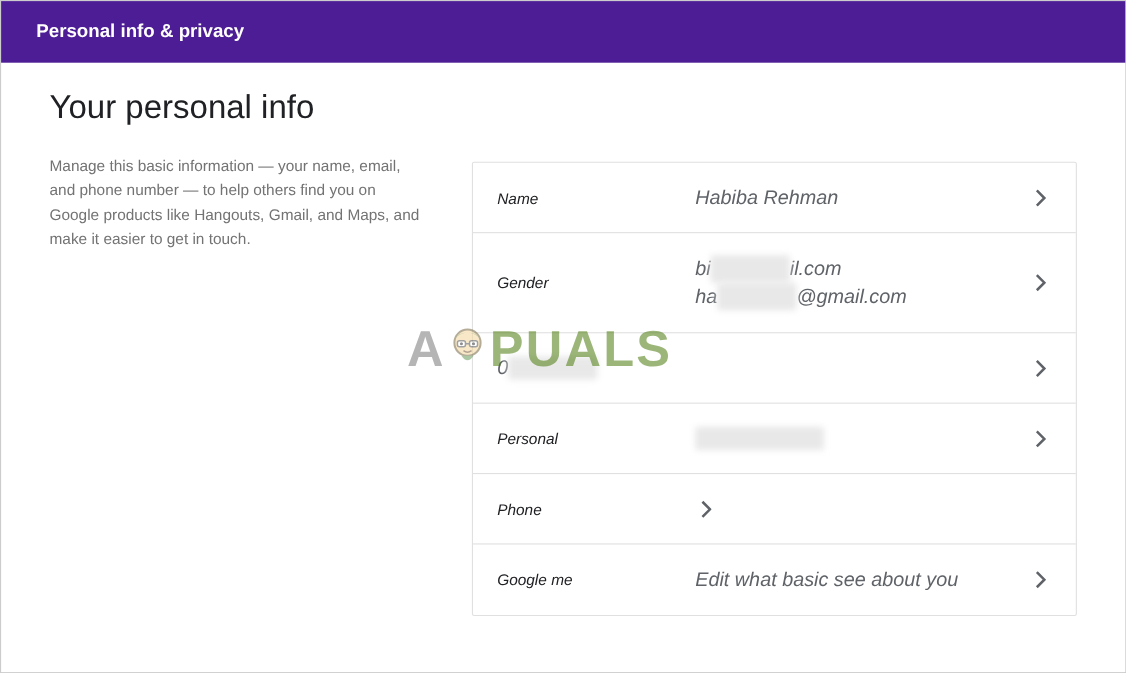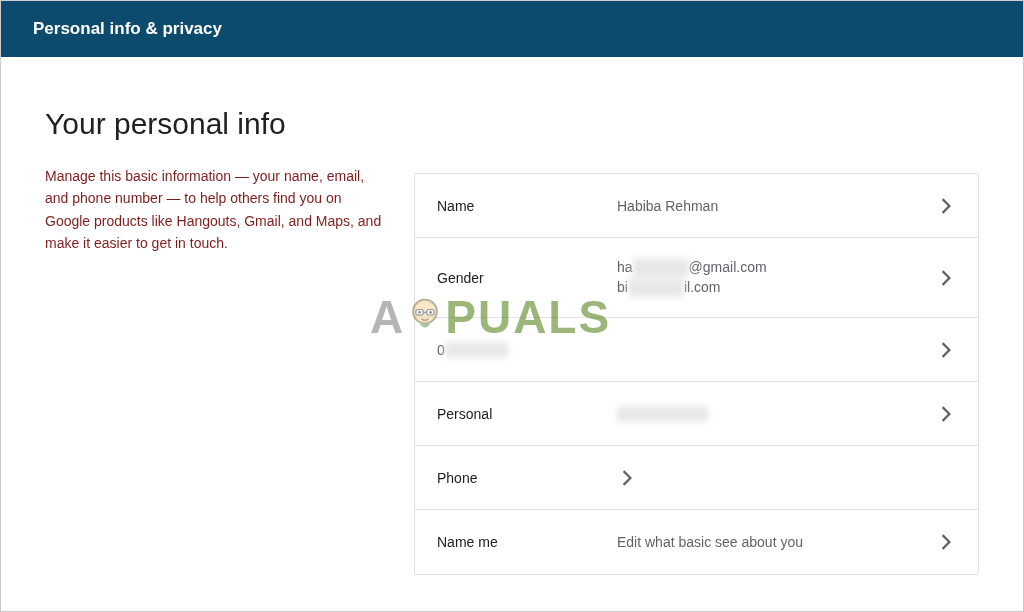--- a/index.html
+++ b/index.html
@@ -14,76 +14,77 @@
       height: 612px;
       overflow: hidden;
     }
     .page-wrapper {
       border: 1px solid #ccc;
       width: 100%;
       height: 100%;
       background: #fff;
     }
     .header {
-      background: #0c4a6e;
+      background: #4c1d95;
       color: #fff;
       padding: 18px 32px;
       font-size: 17px;
       font-weight: bold;
     }
     .content {
       display: flex;
-      padding: 44px 44px 0 44px;
-      gap: 9px;
+      padding: 18px 44px 0 44px;
+      gap: 24px;
     }
     .left-col {
       flex: 0 0 360px;
     }
     .page-title {
       font-size: 30px;
       font-weight: 400;
       color: #202124;
       margin-top: 6px;
       margin-bottom: 24px;
     }
     .description {
       font-size: 14px;
-      color: #7f1d1d;
+      color: #737373;
       line-height: 1.6;
       max-width: 340px;
     }
     .right-col {
       flex: 1;
       margin-top: 72px;
     }
     .card {
       border: 1px solid #e0e0e0;
       border-radius: 2px;
       background: #fff;
+      font-style: italic;
     }
     .row {
       display: flex;
       align-items: center;
       padding: 20px 22px;
       border-bottom: 1px solid #e0e0e0;
       cursor: pointer;
       min-height: 64px;
     }
     .row:last-child {
       border-bottom: none;
     }
     .row-label {
       flex: 0 0 180px;
       font-size: 14px;
       color: #202124;
       font-weight: 400;
     }
     .row-value {
       flex: 1;
-      font-size: 14px;
+      font-size: 18px;
       color: #5f6368;
     }
     .row-value .line {
       display: block;
       line-height: 1.4;
     }
     .redact {
       background: #e8e8e8;
       color: transparent;
       filter: blur(3px);
@@ -154,24 +155,24 @@
             <svg class="chevron-svg" viewBox="0 0 8 14">
                 <path d="M1 1 L7 7 L1 13" stroke="#5f6368" stroke-width="2" fill="none"></path>
               </svg>
           </div>
         </div>
 
         <div class="row">
           <div class="row-label">Gender</div>
           <div class="row-value">
             <span class="line">
-              <span>ha</span><span class="redact">xxxxxxxx</span><span>@gmail.com</span>
+              <span>bi</span><span class="redact">xxxxxxxx</span><span>il.com</span>
             </span>
             <span class="line">
-              <span>bi</span><span class="redact">xxxxxxxx</span><span>il.com</span>
+              <span>ha</span><span class="redact">xxxxxxxx</span><span>@gmail.com</span>
             </span>
           </div>
           <div class="row-chevron">
             <svg class="chevron-svg" viewBox="0 0 8 14">
                 <path d="M1 1 L7 7 L1 13" stroke="#5f6368" stroke-width="2" fill="none"></path>
               </svg>
           </div>
         </div>
 
         <div class="row">
@@ -200,21 +201,21 @@
         <div class="row">
           <div class="row-label">Phone</div>
           <div class="row-chevron">
             <svg class="chevron-svg" viewBox="0 0 8 14">
                 <path d="M1 1 L7 7 L1 13" stroke="#5f6368" stroke-width="2" fill="none"></path>
               </svg>
           </div>
         </div>
 
         <div class="row">
-          <div class="row-label">Name me</div>
+          <div class="row-label">Google me</div>
           <div class="row-value">Edit what basic see about you</div>
           <div class="row-chevron">
             <svg class="chevron-svg" viewBox="0 0 8 14">
                 <path d="M1 1 L7 7 L1 13" stroke="#5f6368" stroke-width="2" fill="none"></path>
               </svg>
           </div>
         </div>
 
       </div>
     </div>

